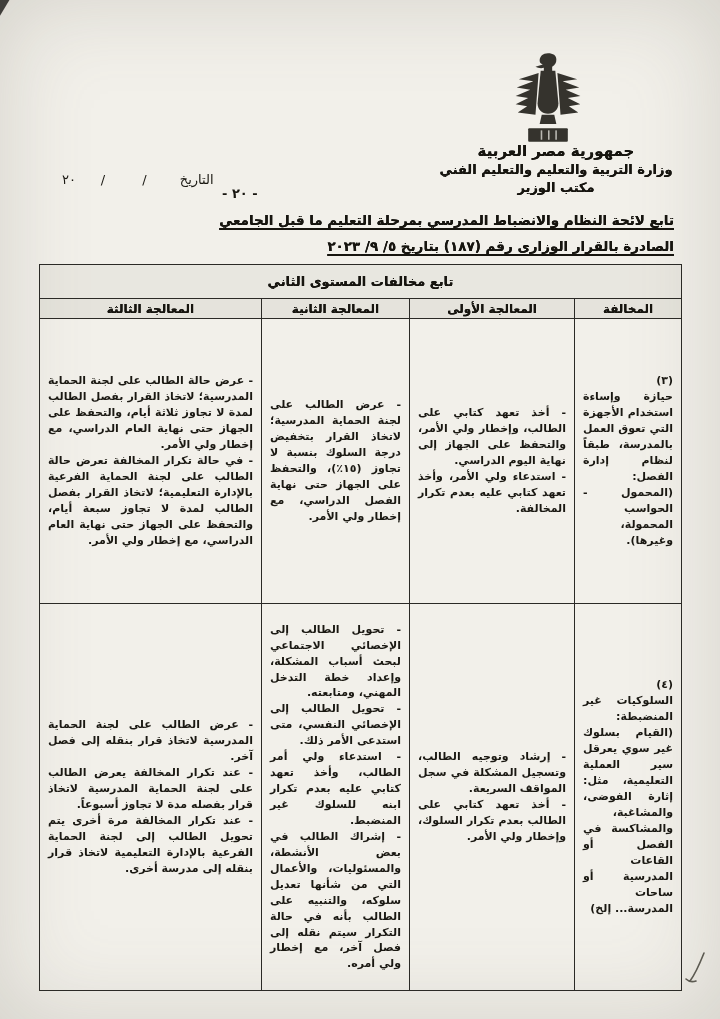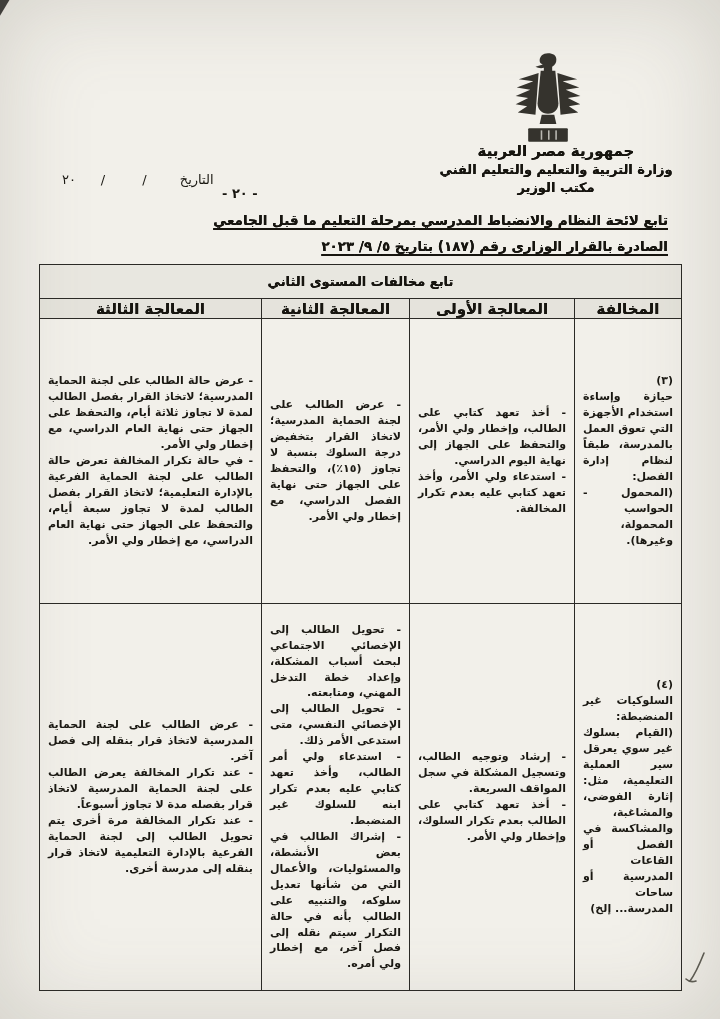--- a/index.html
+++ b/index.html
@@ -26,41 +26,41 @@
   .emblem { position:absolute; right:128px; top:50px; width:88px; height:96px; }
   .letterhead {
     position:absolute; right:44px; top:142px; width:240px;
     text-align:center; direction:rtl;
   }
   .letterhead div { font-weight:bold; text-shadow:0 0 .6px #000; }
   .lh-country  { font-size:15px; line-height:19px; }
   .lh-ministry { font-size:13px; line-height:18px; }
   .lh-office   { font-size:13px; line-height:17px; }
   .doc-title-1, .doc-title-2 {
-    position:absolute; right:52px; direction:rtl; text-align:right;
+    position:absolute; right:46px; direction:rtl; text-align:right;
     font-size:13.5px; font-weight:bold;
     text-decoration:underline; text-underline-offset:3px;
     text-decoration-thickness:1.5px; text-shadow:0 0 .4px #000;
   }
   .doc-title-1 { top:212px; }
   .doc-title-2 { top:238px; }
   .doc-table {
     position:absolute; top:264px; right:38px; width:642px;
     border-collapse:collapse; table-layout:fixed; direction:rtl;
     background:transparent;
     padding-left:10px;
   }
   .doc-table td, .doc-table th { border:1.4px solid #2b2a26; vertical-align:middle; }
   .caption-cell {
     height:34px; text-align:center; font-size:13px; font-weight:bold;
     text-shadow:0 0 .6px #000; letter-spacing:.3px;
     background:rgba(120,115,100,.07);
   }
   .doc-table th {
-    height:20px; font-size:15px; font-weight:bold; text-align:center;
+    height:20px; font-size:12px; font-weight:bold; text-align:center;
     background:rgba(120,115,100,.10); text-shadow:0 0 .4px #000;
   }
   .cell {
     font-size:11px; font-weight:bold; line-height:1.45;
     padding:6px 8px; text-align:justify; white-space:pre-line;
     color:#1a1812;
   }
   tr.row-a td { height:285px; }
   tr.row-b td { height:387px; }
   .signature { position:absolute; right:10px; bottom:30px; width:34px; height:40px; opacity:.8; }

